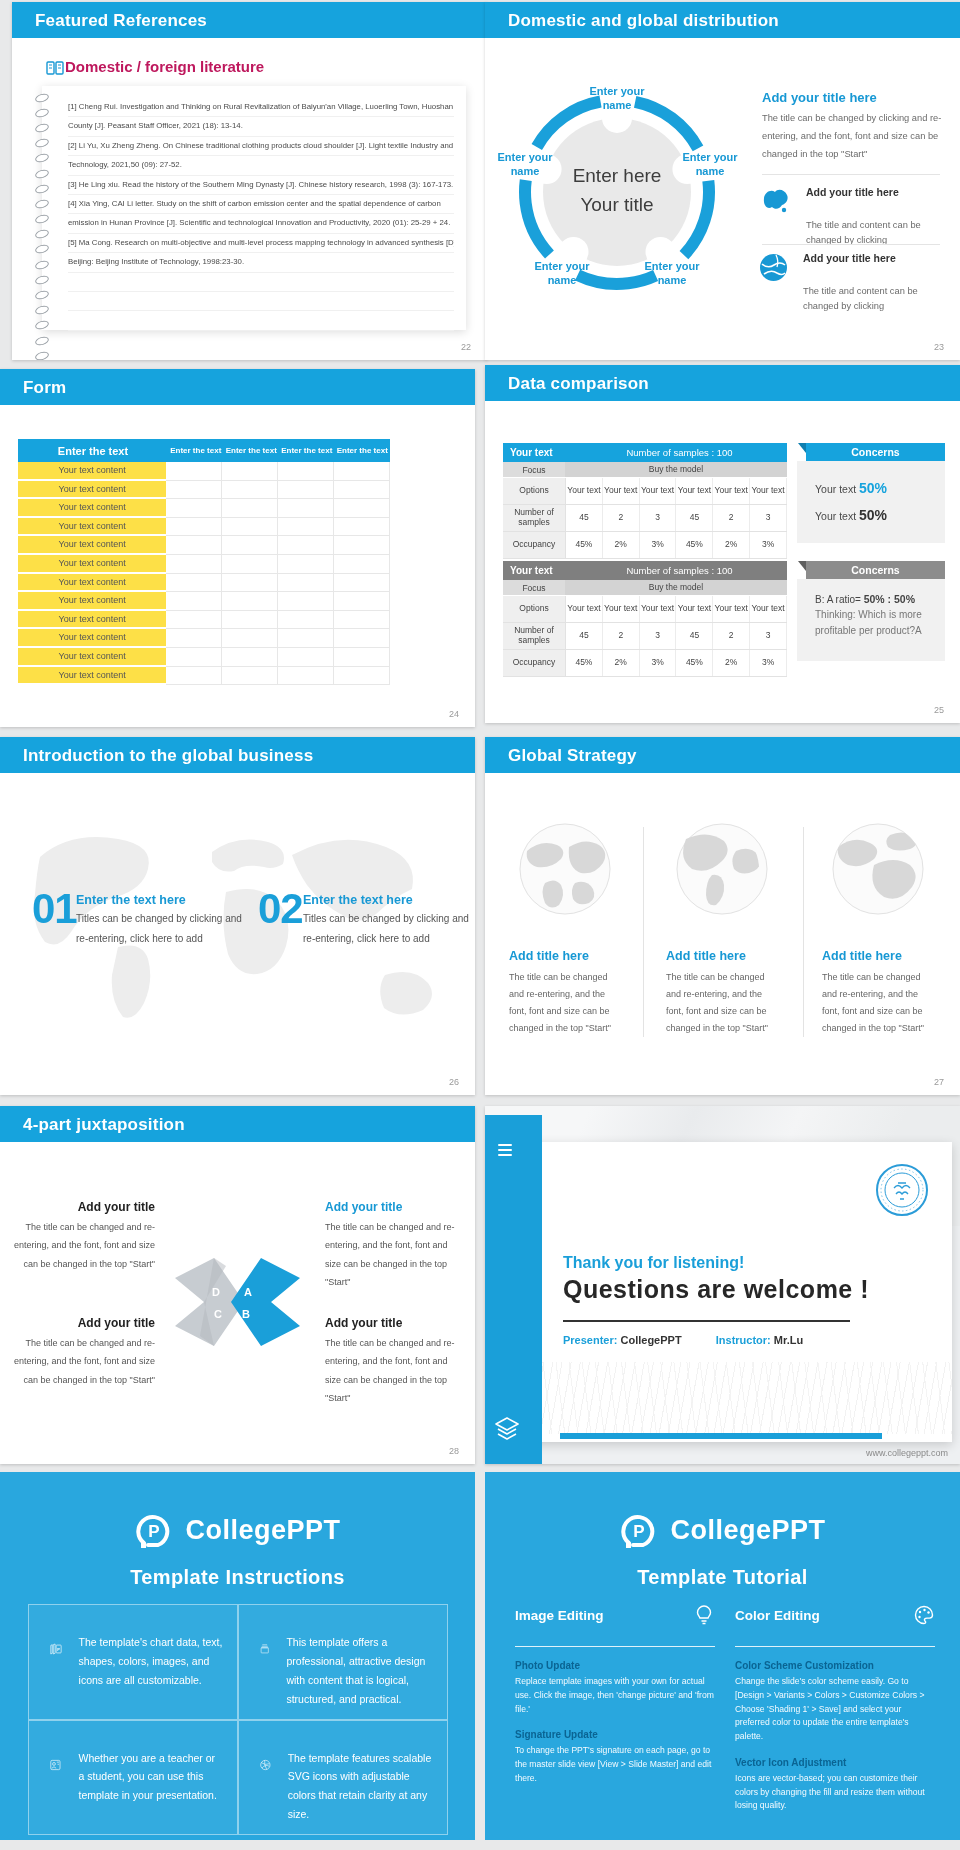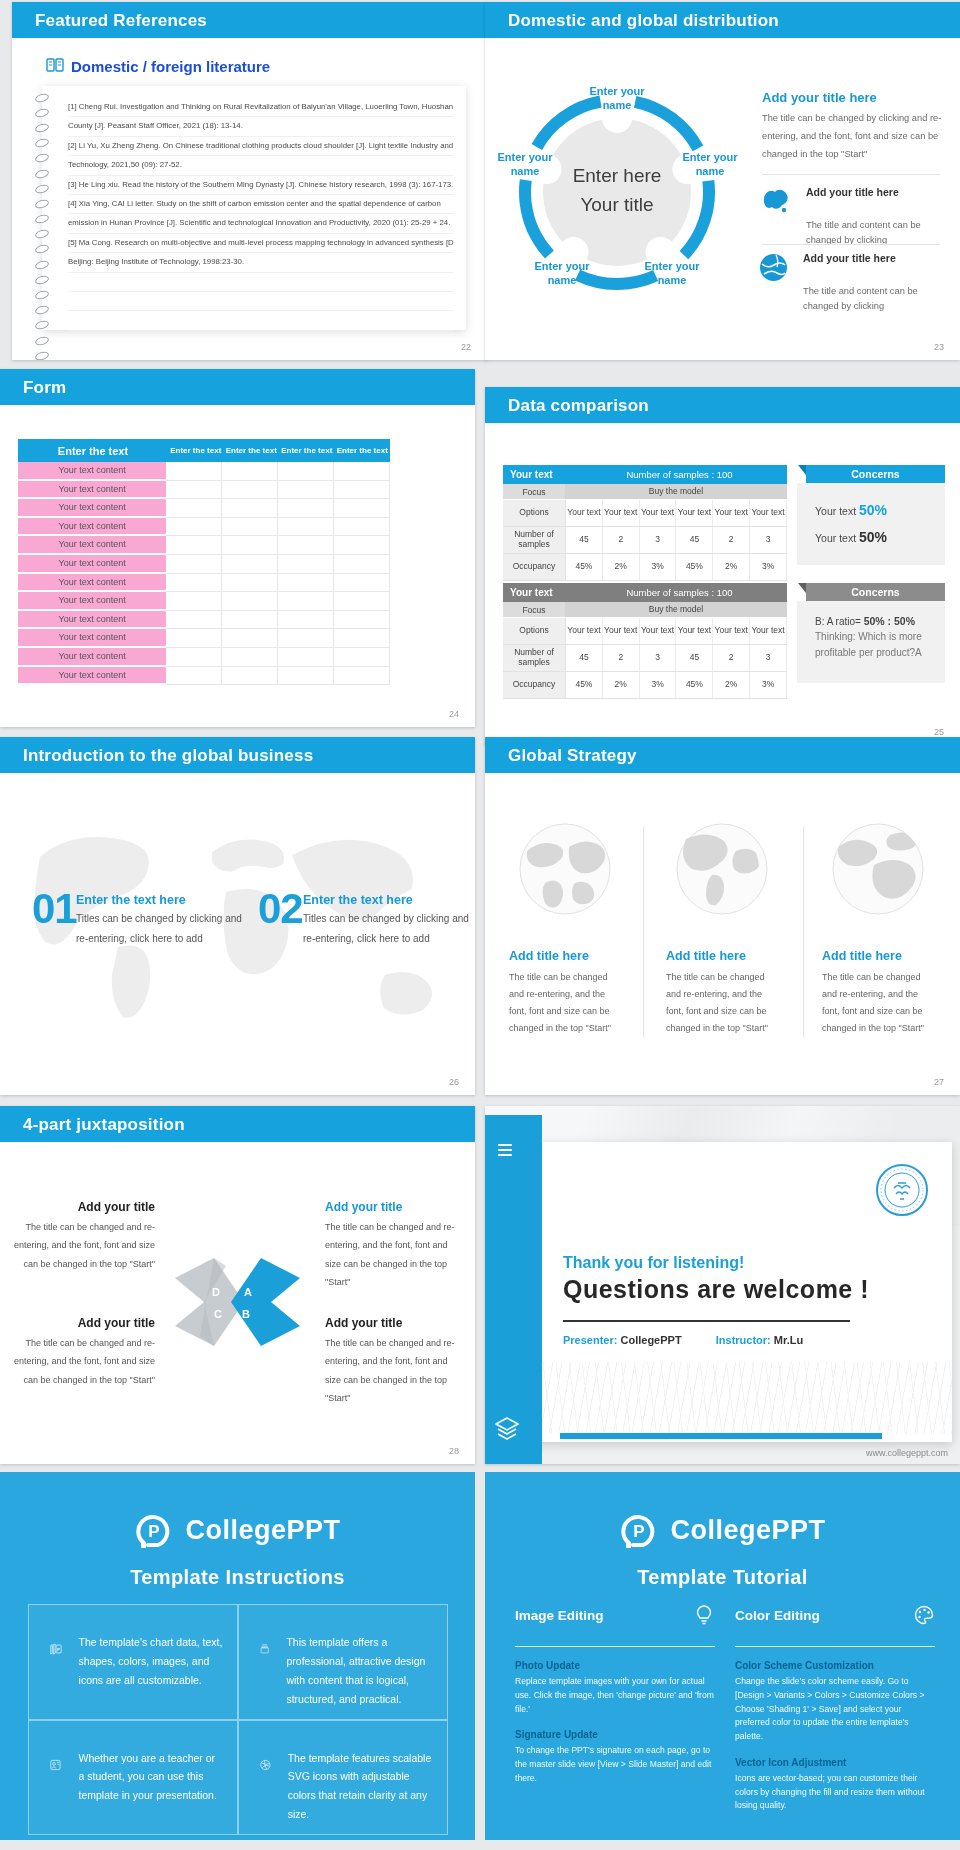--- a/index.html
+++ b/index.html
@@ -2,21 +2,21 @@
 <html><head>
 <meta charset="utf-8">
 <style>
   html,body{margin:0;padding:0;width:960px;height:1850px;background:#e8e9ea;
     font-family:"Liberation Sans",sans-serif;-webkit-font-smoothing:antialiased;overflow:hidden}
   .slide{position:absolute;width:475px;height:358px;background:#fff;box-shadow:0 1px 3px rgba(0,0,0,.18);overflow:hidden}
   .tbar{position:absolute;top:0;left:0;right:0;height:36px;background:#16a3dd;color:#fff;
     font-weight:bold;font-size:17px;line-height:37px;padding-left:23px;letter-spacing:.2px}
   .pageno{position:absolute;right:16px;bottom:8px;font-size:9px;color:#9a9a9a}
   
-  .s1h{position:absolute;left:34px;top:56px;font-size:15px;font-weight:bold;color:#1d4ed8;display:flex;align-items:flex-start;gap:7px}
+  .s1h{position:absolute;left:34px;top:56px;font-size:15px;font-weight:bold;color:#be185d;display:flex;align-items:flex-end;gap:1px}
   .nb{position:absolute;left:30px;top:84px;width:424px;height:244px;background:#fff;box-shadow:0 2px 9px rgba(0,0,0,.14)}
   .spiral{position:absolute;left:-7px;top:4px;display:flex;flex-direction:column}
   .ring{width:12px;height:6px;border:1.5px solid #9aa0a6;border-radius:50%;margin:3.6px 0;background:#fff;transform:rotate(-16deg)}
   .reflist{position:absolute;left:26px;top:12px;right:12px}
   .rl{height:18.4px;line-height:17px;font-size:7.8px;color:#4a4a4a;border-bottom:1px solid #f0f0f0;white-space:nowrap;overflow:hidden}
   .rl.empty{border-bottom:1px solid #f0f0f0}
   
   .ringlab{position:absolute;color:#1798d4;font-weight:bold;font-size:11px;line-height:1.28;text-align:center}
   .centerTxt{position:absolute;left:62px;top:160px;width:140px;text-align:center;color:#3d3d3d;font-size:19px;line-height:1.5}
   .rcol{position:absolute;left:277px;width:180px}
@@ -25,21 +25,21 @@
   .hr{position:absolute;left:277px;width:178px;border-top:1px solid #e4e4e4}
   .item{position:absolute;left:273px;width:184px;display:flex;gap:14px}
   .item .tx .t{font-size:10.5px;font-weight:bold;color:#333}
   .item .tx .b{font-size:9.3px;color:#6b6b6b;line-height:1.6;margin-top:20px}
   
   .ftable{position:absolute;left:18px;top:70px;width:372px}
   .f-h{display:flex;background:#16a3dd;color:#fff;font-weight:bold;height:23px;align-items:center}
   .f-h .c1{width:150px;text-align:center;font-size:11px}
   .f-h .c{width:55.5px;text-align:center;font-size:8px}
   .f-row{display:flex;height:18.6px}
-  .f-l{width:150px;background:#f9a8d4;border-bottom:2px solid #fff;color:#555;font-size:9px;text-align:center;line-height:17px}
+  .f-l{width:150px;background:#fde047;border-bottom:2px solid #fff;color:#555;font-size:9px;text-align:center;line-height:17px}
   .f-c{width:55.5px;border-bottom:1px solid #e7e7e7;border-right:1px solid #e7e7e7;background:#fff}
   .f-row .f-c:first-of-type{border-left:1px solid #e7e7e7}
   
   .dc-table{position:absolute;width:284px;font-size:8.5px;color:#444}
   .dc-h{display:flex;height:19px;color:#fff;align-items:center}
   .dc-h.blue{background:#16a3dd}.dc-h.gray{background:#7f7f7f}
   .dc-h .n{width:62px;padding-left:7px;font-weight:bold;font-size:10px}
   .dc-h .s{flex:1;text-align:center;font-size:9.5px}
   .dc-sub{display:flex;height:15px;background:#dcdcdc;align-items:center;border-bottom:1px solid #fff}
   .dc-sub .l{width:62px;text-align:center}.dc-sub .r{flex:1;text-align:center;background:#d3d3d3;height:100%;line-height:15px}
@@ -314,21 +314,21 @@
         <div class="f-c"></div>
         <div class="f-c"></div>
         <div class="f-c"></div>
         <div class="f-c"></div>
       </div>
       </div>
   </div>
   <div class="pageno">24</div>
 </div>
 
-<div class="slide" style="left:485px;top:387px">
+<div class="slide" style="left:485px;top:365px">
   <div class="tbar">Data comparison</div>
 
   <div class="dc-table" style="left:18px;top:78px">
     <div class="dc-h blue">
       <div class="n">Your text</div>
       <div class="s">Number of samples : 100</div>
     </div>
     <div class="dc-sub">
       <div class="l">Focus</div>
       <div class="r">Buy the model</div>

